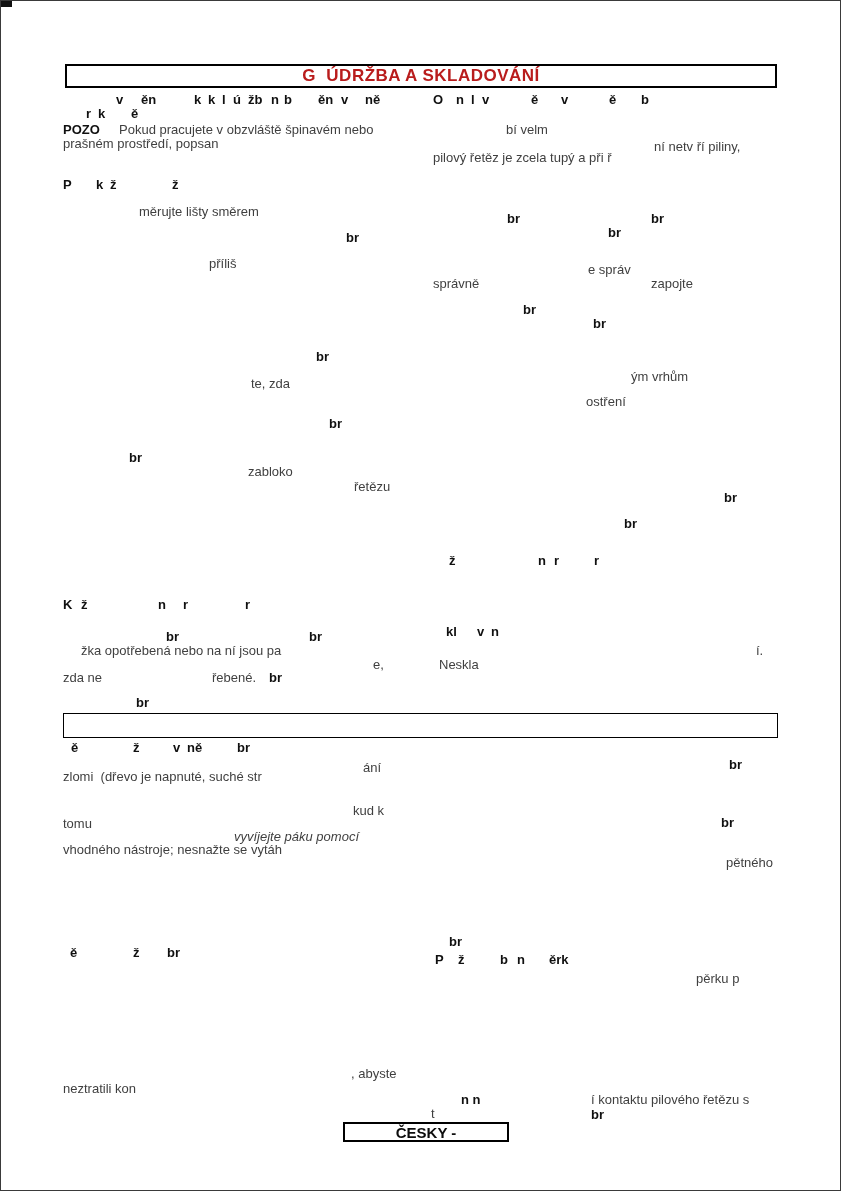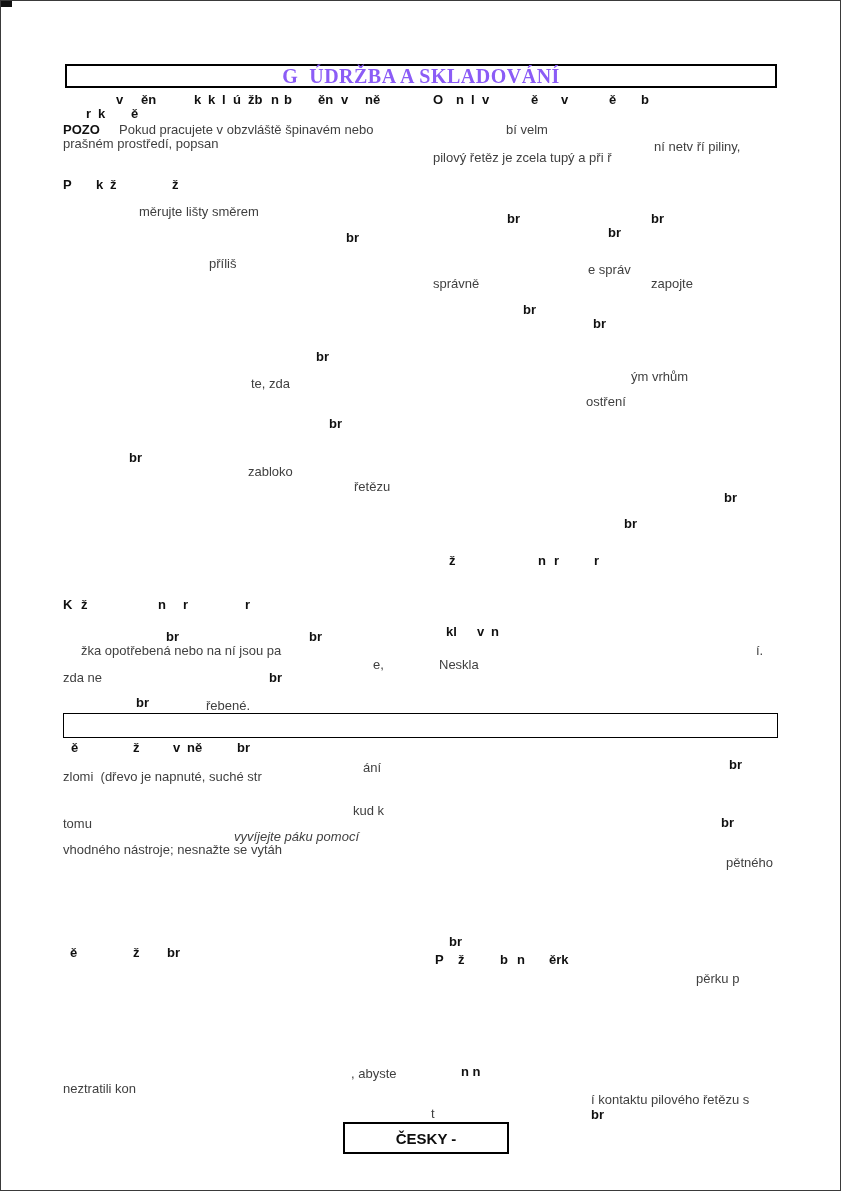--- a/index.html
+++ b/index.html
@@ -27,34 +27,33 @@
   .title-box {
     left: 64px; top: 63px;
     width: 712px; height: 24px;
     border: 2px solid #000;
     display: flex;
     align-items: center;
     justify-content: center;
   }
   .title-box span {
     font-weight: bold;
-    font-size: 20px;
+    font-size: 17px;
     letter-spacing: 0.5px;
-    color: #8b5cf6;
+    color: #b91c1c;
     white-space: pre;
-    font-family: Liberation Serif, serif;
   }
   .empty-box {
     left: 62px; top: 712px;
     width: 715px; height: 25px;
     border: 1px solid #000;
   }
   .footer-box {
     left: 342px; top: 1121px;
-    width: 166px; height: 32px;
+    width: 166px; height: 20px;
     border: 2px solid #000;
     display: flex;
     align-items: center;
     justify-content: center;
   }
   .footer-box span {
     font-weight: bold;
     font-size: 15px;
     color: #0d0d0d;
     white-space: pre;
@@ -150,21 +149,21 @@
       <span class="frag bold" style="left: 445px; top: 624px;">kl</span>
       <span class="frag bold" style="left: 476px; top: 624px;">v</span>
       <span class="frag bold" style="left: 490px; top: 624px;">n</span>
       <span class="frag bold" style="left: 165px; top: 629px;">br</span>
       <span class="frag bold" style="left: 308px; top: 629px;">br</span>
       <span class="frag" style="left: 80px; top: 643px;">žka opotřebená nebo na ní jsou pa</span>
       <span class="frag" style="left: 755px; top: 643px;">í.</span>
       <span class="frag" style="left: 372px; top: 657px;">e,</span>
       <span class="frag" style="left: 438px; top: 657px;">Neskla</span>
       <span class="frag" style="left: 62px; top: 670px;">zda ne</span>
-      <span class="frag" style="left: 205px; top: 670px; margin-top: 28px;">řebené.</span>
+      <span class="frag" style="left: 211px; top: 670px;">řebené.</span>
       <span class="frag bold" style="left: 268px; top: 670px;">br</span>
       <span class="frag bold" style="left: 135px; top: 695px;">br</span>
       <span class="frag bold" style="left: 70px; top: 740px;">ě</span>
       <span class="frag bold" style="left: 132px; top: 740px;">ž</span>
       <span class="frag bold" style="left: 172px; top: 740px;">v</span>
       <span class="frag bold" style="left: 186px; top: 740px;">ně</span>
       <span class="frag bold" style="left: 236px; top: 740px;">br</span>
       <span class="frag bold" style="left: 728px; top: 757px;">br</span>
       <span class="frag" style="left: 362px; top: 760px;">ání</span>
       <span class="frag" style="left: 62px; top: 769px;">zlomi  (dřevo je napnuté, suché str</span>
@@ -179,21 +178,21 @@
       <span class="frag bold" style="left: 132px; top: 945px;">ž</span>
       <span class="frag bold" style="left: 166px; top: 945px;">br</span>
       <span class="frag bold" style="left: 434px; top: 952px;">P</span>
       <span class="frag bold" style="left: 457px; top: 952px;">ž</span>
       <span class="frag bold" style="left: 499px; top: 952px;">b</span>
       <span class="frag bold" style="left: 516px; top: 952px;">n</span>
       <span class="frag bold" style="left: 548px; top: 952px;">ěrk</span>
       <span class="frag" style="left: 695px; top: 971px;">pěrku p</span>
       <span class="frag" style="left: 350px; top: 1066px;">, abyste</span>
       <span class="frag" style="left: 62px; top: 1081px;">neztratili kon</span>
-      <span class="frag bold" style="left: 460px; top: 1064px;">n n</span>
+      <span class="frag bold" style="left: 460px; top: 1092px;">n n</span>
       <span class="frag" style="left: 590px; top: 1092px;">í kontaktu pilového řetězu s</span>
       <span class="frag" style="left: 430px; top: 1106px;">t</span>
       <span class="frag bold" style="left: 590px; top: 1107px;">br</span>
     </div>
 
   <div class="box footer-box">
     <span>ČESKY -</span>
   </div>
 </div>
 

